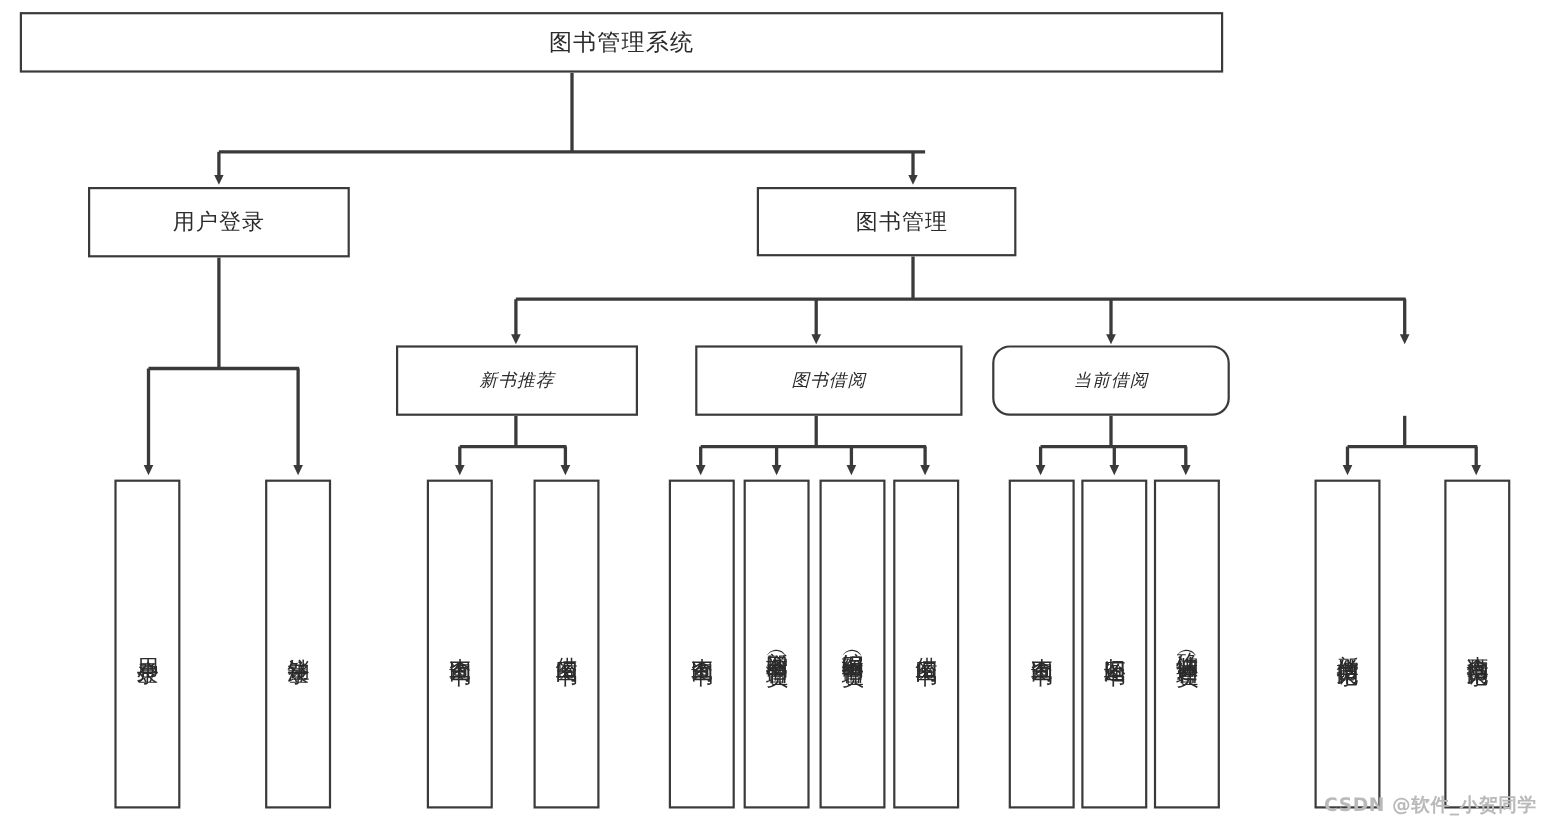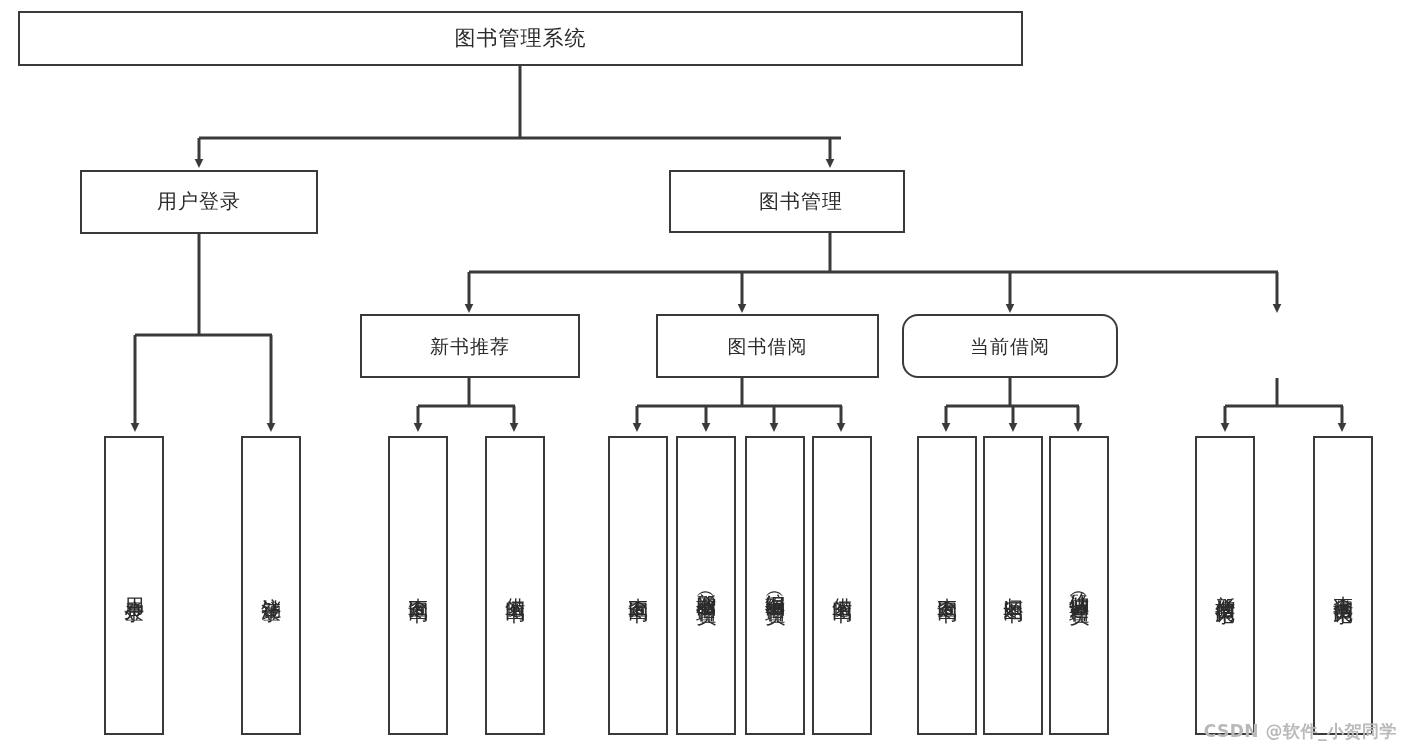--- a/index.html
+++ b/index.html
@@ -36,21 +36,22 @@
     color: #2b2b2b;
     line-height: 1.18;
   }
   .node.root {
     font-size: 21px;
   }
   .node.lvl1 {
     font-size: 20px;
   }
   .node.lvl2 {
-    font-size: 19px;
+    font-size: 16px;
+    font-style: italic;
   }
   .node.leaf {
     font-size: 20px;
     align-items: center;
     justify-content: center;
     padding: 4px 0;
   }
   .vtext {
     writing-mode: vertical-rl;
     text-orientation: upright;
@@ -122,35 +123,35 @@
       <path d="M1013,406 L1013,424" marker-end="url(#arw)"></path>
       <path d="M1078,406 L1078,424" marker-end="url(#arw)"></path>
 
       <path d="M1277,378 L1277,406"></path>
       <path d="M1225,406 L1343,406"></path>
       <path d="M1225,406 L1225,424" marker-end="url(#arw)"></path>
       <path d="M1342,406 L1342,424" marker-end="url(#arw)"></path>
     </g>
   </svg>
 
-  <div class="node root" style="left:18px; top:11px; width:1005px; height:55px;">
+  <div class="node root" style="left:18px; top:11px; width:1094px; height:55px;">
     <span class="htext">图书管理系统</span>
   </div>
 
   <div class="node lvl1" style="left:80px; top:170px; width:238px; height:64px;">
     <span class="htext">用户登录</span>
   </div>
-  <div class="node lvl1" style="left:669px; top:170px; width:236px; height:63px;padding-left:28px;">
+  <div class="node lvl1" style="left:688px; top:170px; width:236px; height:63px;padding-left:28px;">
     <span class="htext">图书管理</span>
   </div>
 
   <div class="node lvl2" style="left:360px; top:314px; width:220px; height:64px;">
     <span class="htext">新书推荐</span>
   </div>
-  <div class="node lvl2" style="left:656px; top:314px; width:223px; height:64px;">
+  <div class="node lvl2" style="left:632px; top:314px; width:243px; height:64px;">
     <span class="htext">图书借阅</span>
   </div>
   <div class="node lvl2" style="left:902px; top:314px; width:216px; height:64px;border-radius:16px;">
     <span class="htext">当前借阅</span>
   </div>
 
   <div class="node leaf" style="left:104px; top:436px; width:60px; height:299px;">
     <span class="vtext">用户登录</span>
   </div>
   <div class="node leaf" style="left:241px; top:436px; width:60px; height:299px;">

